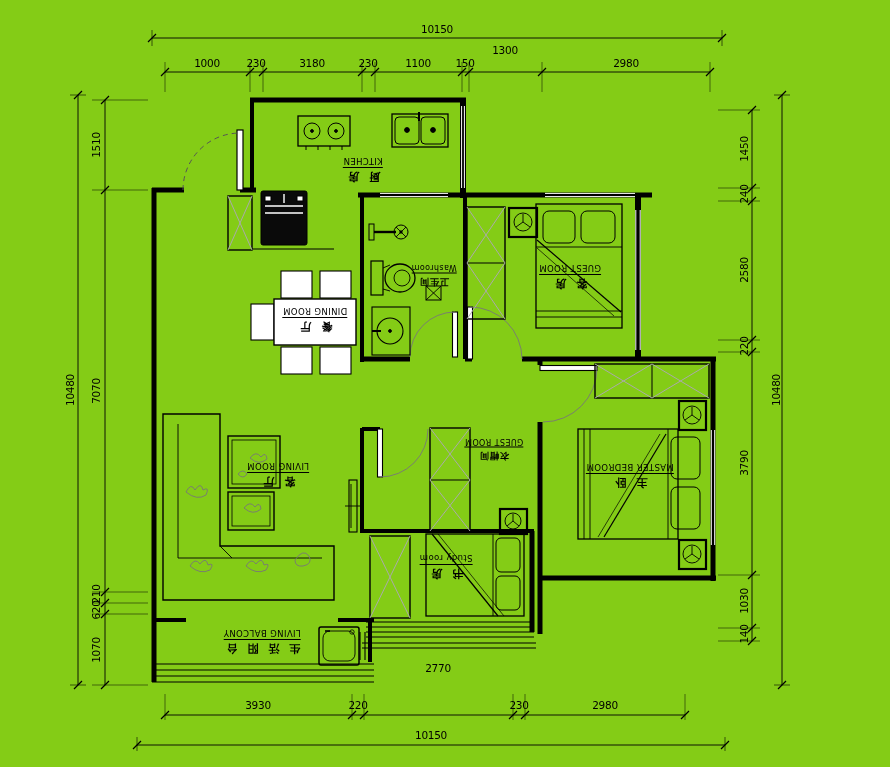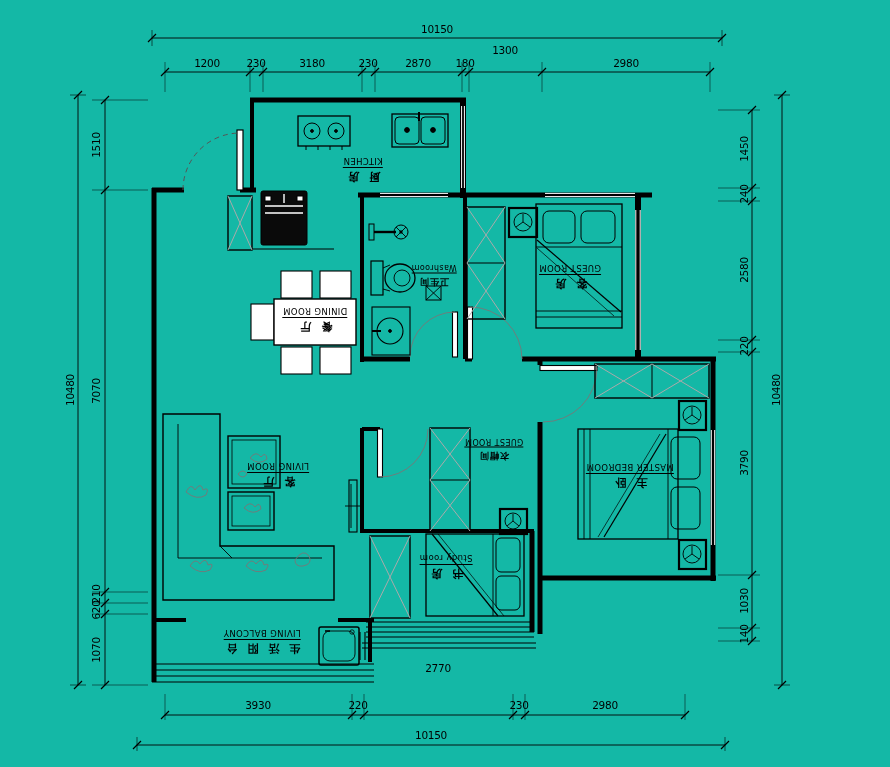--- a/index.html
+++ b/index.html
@@ -1,16 +1,16 @@
 <!DOCTYPE html>
 <html><head>
 <meta charset="utf-8">
 <style>
   html,body{margin:0;padding:0;background:#fff;}
-  #plan{position:relative;width:890px;height:767px;background:#14b8a6;overflow:hidden;
+  #plan{position:relative;width:890px;height:767px;background:#84cc16;overflow:hidden;
         font-family:"DejaVu Sans",sans-serif;}
   svg{position:absolute;left:0;top:0;}
   .dim{position:absolute;font:10.5px "DejaVu Sans",sans-serif;color:#000;
        letter-spacing:-0.3px;white-space:nowrap;transform:translate(-50%,0);}
   .dim.v{transform:translate(-50%,-50%) rotate(-90deg);}
   .room-label{position:absolute;text-align:center;transform:translate(-50%,-50%) rotate(180deg);
        color:#000;white-space:nowrap;}
   .room-label .cn{font:bold 11px "DejaVu Sans",sans-serif;letter-spacing:3px;}
   .room-label .en{font:8.5px "DejaVu Sans",sans-serif;letter-spacing:0.4px;
        border-top:1px solid #000;padding-top:1px;margin-top:1px;}
@@ -283,26 +283,26 @@
 
   <g fill="none" stroke="#000">
     <rect x="319" y="627" width="40" height="38" rx="2" stroke-width="1.5"></rect>
     <rect x="323" y="631" width="32" height="30" rx="7" stroke-width="0.9"></rect>
     <circle cx="352" cy="632" r="2.2" stroke-width="0.8"></circle>
     <path d="M325,631 h5" stroke-width="1.6"></path>
   </g>
 </svg>
 
   <span class="dim" style="left:437px;top:23px">10150</span>
-  <span class="dim" style="left:207px;top:57px">1200</span>
+  <span class="dim" style="left:207px;top:57px">1000</span>
   <span class="dim" style="left:256px;top:57px">230</span>
   <span class="dim" style="left:312px;top:57px">3180</span>
   <span class="dim" style="left:368px;top:57px">230</span>
-  <span class="dim" style="left:418px;top:57px">2870</span>
-  <span class="dim" style="left:465px;top:57px">180</span>
+  <span class="dim" style="left:418px;top:57px">1100</span>
+  <span class="dim" style="left:465px;top:57px">150</span>
   <span class="dim" style="left:505px;top:44px">1300</span>
   <span class="dim" style="left:626px;top:57px">2980</span>
 
   <span class="dim" style="left:258px;top:699px">3930</span>
   <span class="dim" style="left:358px;top:699px">220</span>
   <span class="dim" style="left:438px;top:662px">2770</span>
   <span class="dim" style="left:519px;top:699px">230</span>
   <span class="dim" style="left:605px;top:699px">2980</span>
   <span class="dim" style="left:431px;top:729px">10150</span>
 

